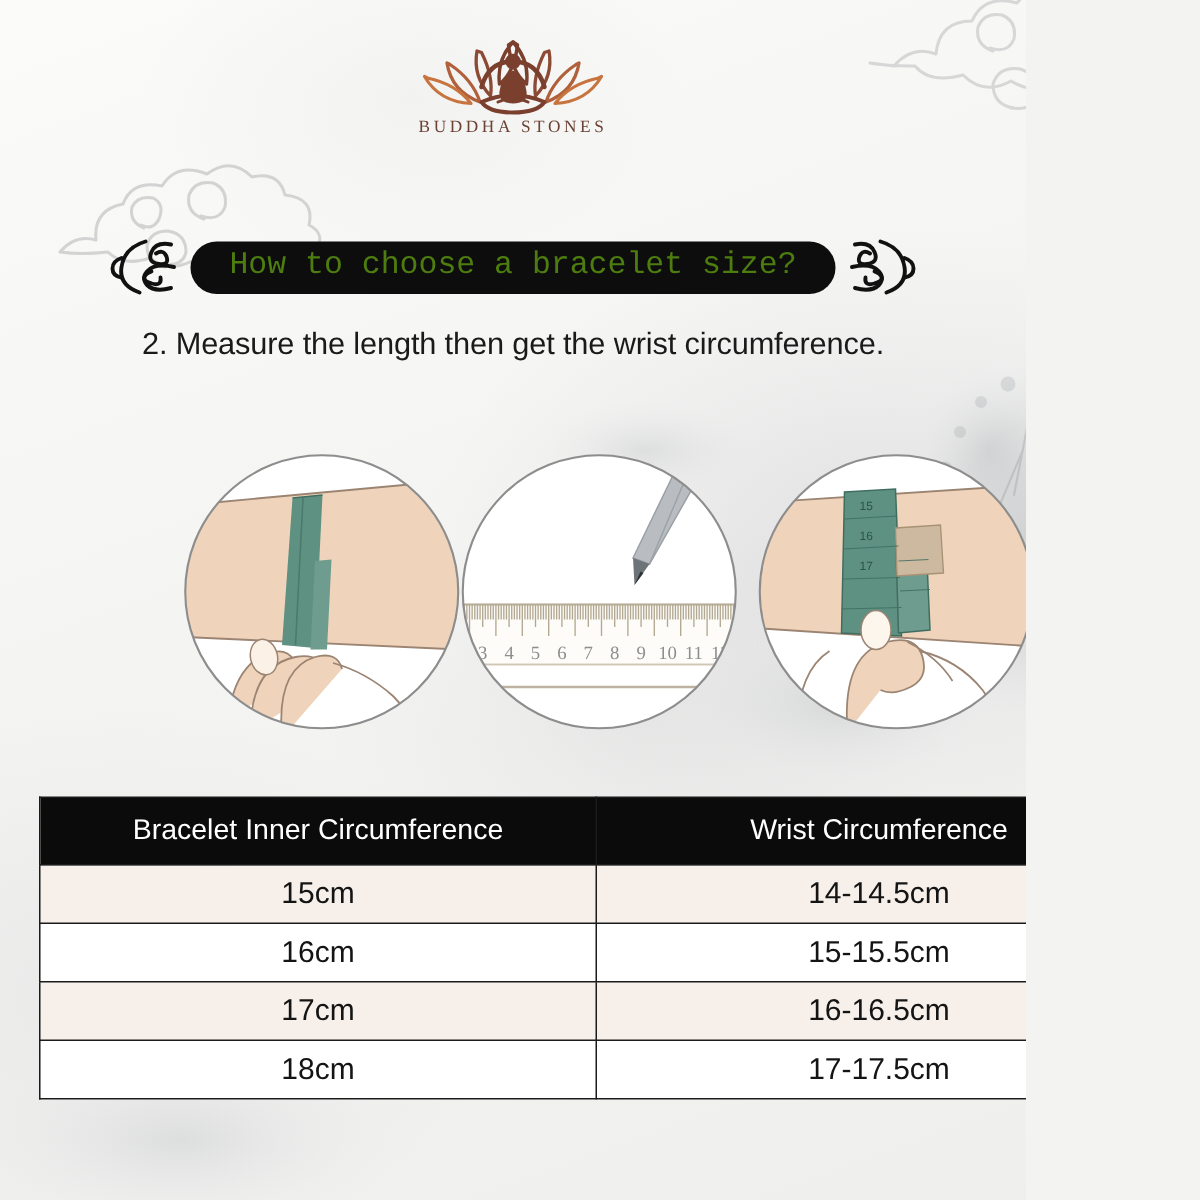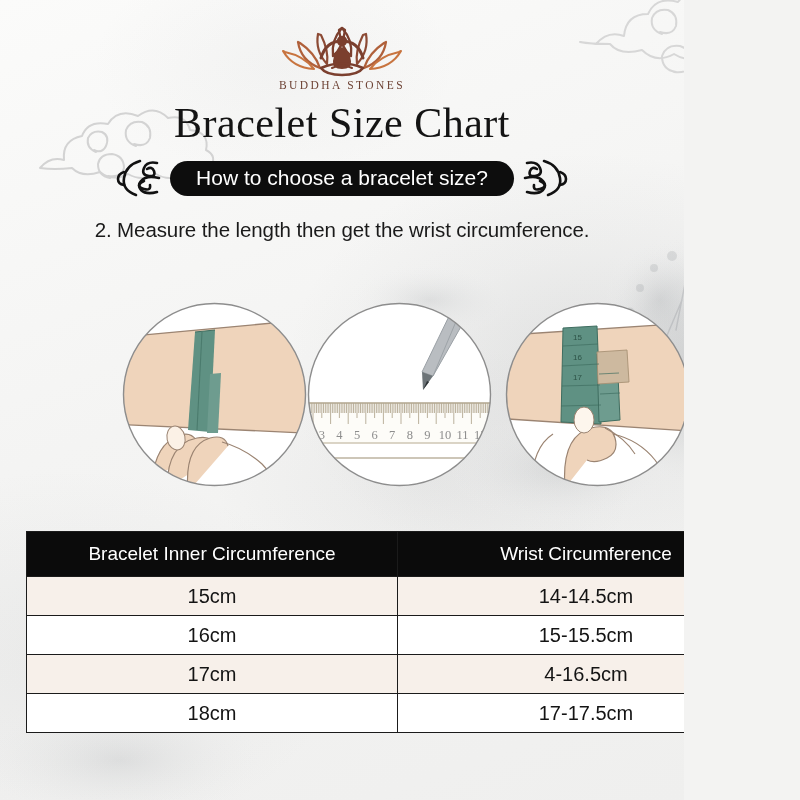--- a/index.html
+++ b/index.html
@@ -31,23 +31,23 @@
     position:absolute;left:0;right:0;top:99px;text-align:center;
     font-family:"Liberation Serif",serif;
     font-size:42px;color:#141414;letter-spacing:0.5px;
   }
   
   .banner-row{
     position:absolute;left:0;right:0;top:158px;
     display:flex;align-items:center;justify-content:center;gap:9px;
   }
   .pill{
-    background:#0d0d0d;color:#ffffff;border-radius:22px;
+    background:#0d0d0d;color:#4d7c0f;border-radius:22px;
     padding:6px 26px 8px 26px;
-    font-family:Liberation Sans, sans-serif;font-size:21px;line-height:1;
+    font-family:Liberation Mono, monospace;font-size:21px;line-height:1;
     white-space:nowrap;
   }
   
   .steps{
     position:absolute;left:0;right:0;top:214px;text-align:center;color:#1a1a1a;
   }
   .step{
     font-family:"Liberation Sans",sans-serif;
     font-size:20.5px;line-height:31px;font-weight:400;letter-spacing:-0.1px;
     white-space:nowrap;
@@ -160,21 +160,20 @@
 
         <path d="M68 29 q-8 4 -9 14 q-1 8 9 8 q10 0 9 -8 q-1 -10 -9 -14 z" fill="#7b3f2e" stroke="none"></path>
 
         <path d="M47 50 q21 -9 42 0 q-5 7 -21 7 q-16 0 -21 -7 z" stroke="#7b3f2e" stroke-width="2.6"></path>
         <path d="M58 50 q10 -5 20 0" stroke="#7b3f2e" stroke-width="2"></path>
       </g>
     </svg>
     <div class="brand-name">BUDDHA STONES</div>
   </div>
 
-  <div class="title">Bracelet Size Chart</div>
 
   <div class="banner-row">
     <svg width="46" height="40" viewBox="0 0 46 40">
       <g stroke="#111" fill="none" stroke-width="2.6" stroke-linecap="round">
         <path d="M42 5 q-10 -2 -13 5 q-3 7 5 8 q7 1 5 -5 q-2 -5 -7 -2"></path>
         <path d="M44 20 q-13 -3 -18 3 q-5 6 3 8 q7 2 6 -4"></path>
         <path d="M42 34 q-11 3 -16 -2 q-5 -6 3 -9"></path>
         <path d="M25 3 q-14 4 -16 17 q-2 12 12 17"></path>
         <path d="M9 14 q-6 2 -6 7 q0 5 6 6"></path>
       </g>
@@ -441,21 +440,21 @@
       <tr class="odd">
         <td>15cm</td>
         <td>14-14.5cm</td>
       </tr>
       <tr class="even">
         <td>16cm</td>
         <td>15-15.5cm</td>
       </tr>
       <tr class="odd">
         <td>17cm</td>
-        <td>4-16.5cm</td>
+        <td>16-16.5cm</td>
       </tr>
       <tr class="even">
         <td>18cm</td>
         <td>17-17.5cm</td>
       </tr>
     </tbody>
   </table>
 
 </div>
 

